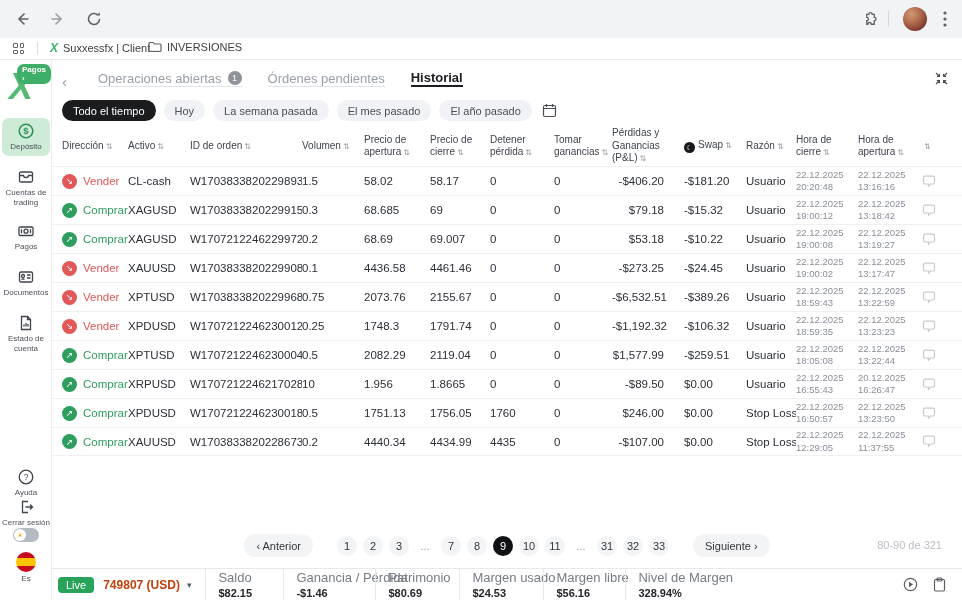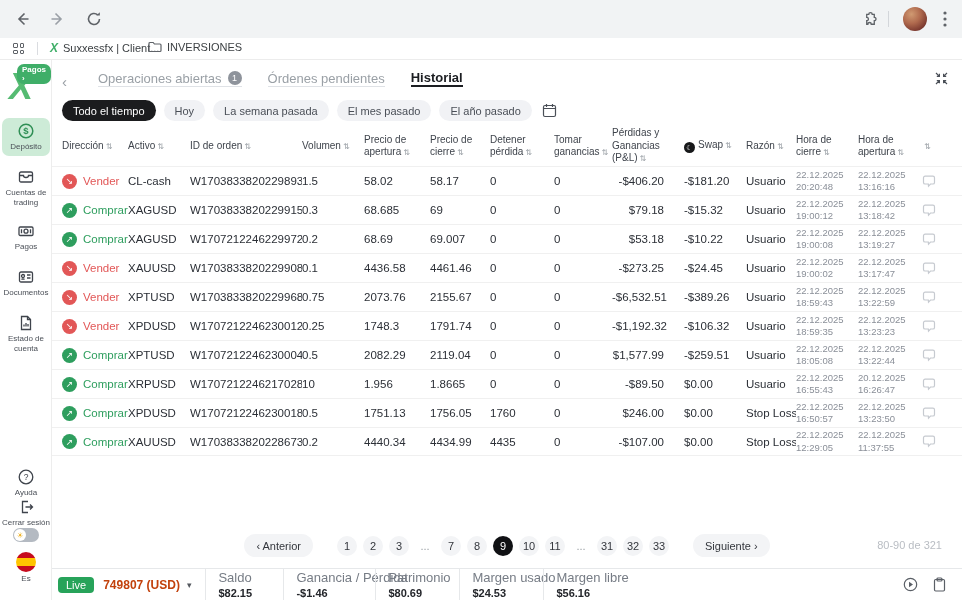--- a/index.html
+++ b/index.html
@@ -619,20 +619,24 @@
         <div class="vl">$80.69</div>
       </div>
       <div class="fstat" style="width: 84px;">
         <div class="lb">Margen usado</div>
         <div class="vl">$24.53</div>
       </div>
       <div class="fstat" style="width: 82px;">
         <div class="lb">Margen libre</div>
         <div class="vl">$56.16</div>
       </div>
+      <div class="fstat" style="width: 100px;">
+        <div class="lb">Nivel de Margen</div>
+        <div class="vl">328.94%</div>
+      </div>
     </div>
   <div class="fright">
     <svg width="15" height="15" viewBox="0 0 15 15">
       <circle cx="7.5" cy="7.5" r="6.2" fill="none" stroke="#5a5f66" stroke-width="1.2"></circle>
         <path d="M6 4.8 l4 2.7 -4 2.7 z" fill="#5a5f66"></path>
     </svg>
     <svg width="13" height="15" viewBox="0 0 13 15">
       <rect x="1.5" y="2.5" width="10" height="11.5" rx="1.2" fill="none" stroke="#5a5f66" stroke-width="1.2"></rect>
         <rect x="4" y="1" width="5" height="3" rx="1" fill="none" stroke="#5a5f66" stroke-width="1.2"></rect>
     </svg>

